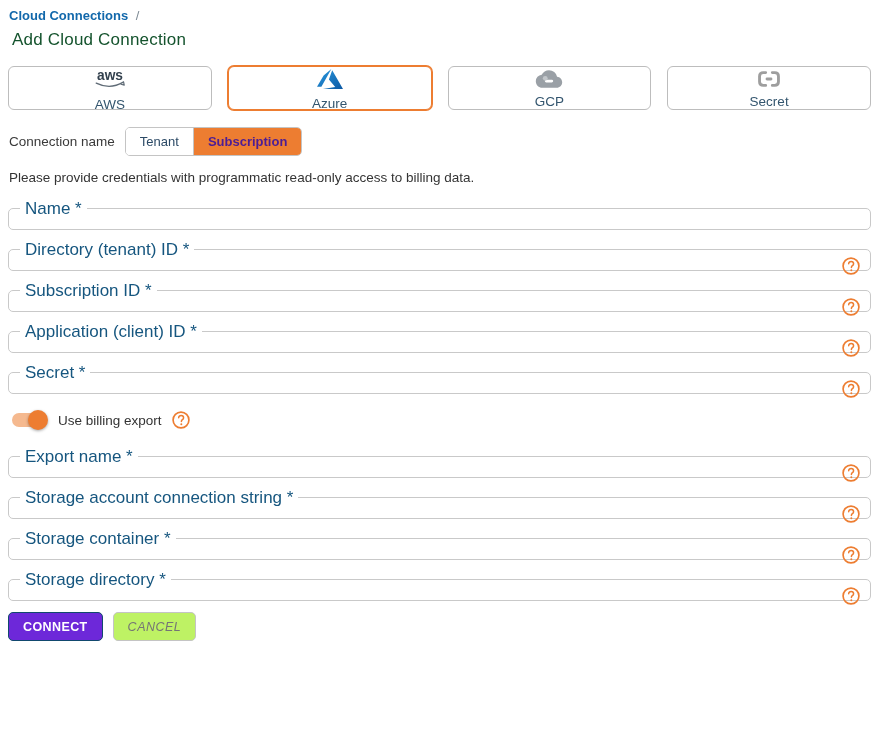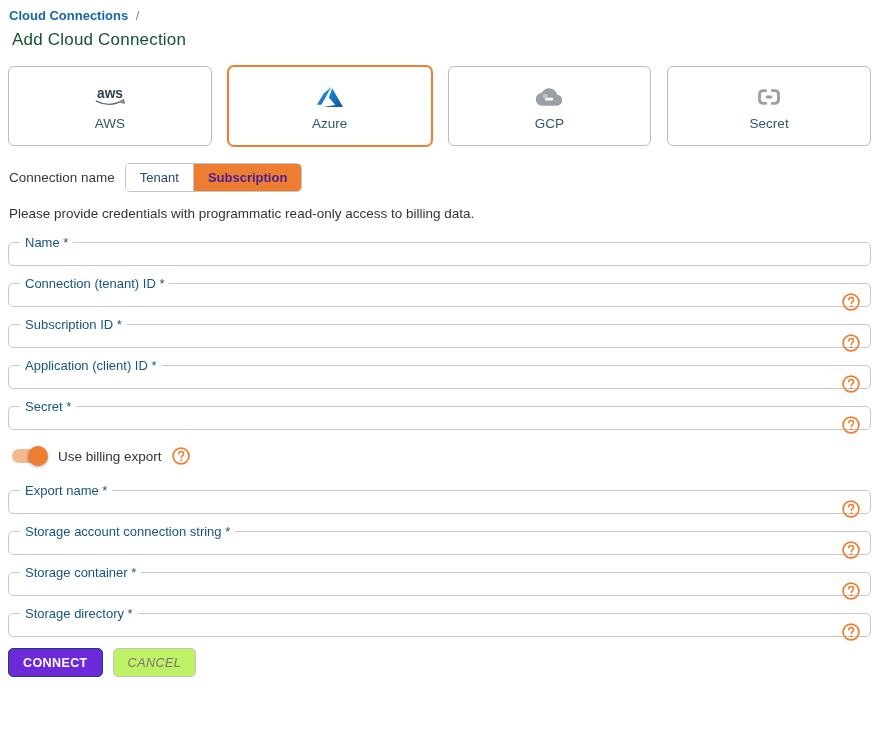--- a/index.html
+++ b/index.html
@@ -17,21 +17,21 @@
   .breadcrumb a { color: #1268ab; text-decoration: none; cursor: pointer; }
   .breadcrumb .sep { color: #7d8a94; font-weight: normal; margin-left: 4px; }
   h1.page-title {
     font-size: 17px; font-weight: normal; color: #14532d;
     margin: 7px 0 16px 4px; letter-spacing: .2px;
   }
 
   
   .providers { display: flex; gap: 16px; margin-bottom: 17px; }
   .provider-card {
-    flex: 1; height: 80px; background: #fff;
+    flex: 1; height: 44px; background: #fff;
     border: 1px solid #bdbdbd; border-radius: 6px;
     display: flex; flex-direction: column; align-items: center; justify-content: center;
     gap: 4px; cursor: pointer;
   }
   .provider-card.selected { border-color: #ed7d31; box-shadow: 0 0 0 1px #ed7d31; }
   .provider-card .plabel { font-size: 13.5px; color: #33556e; }
   .provider-card .picon { height: 30px; display: flex; align-items: center; justify-content: center; }
 
   
   .conn-row { display: flex; align-items: center; margin: 0 0 14px 1px; }
@@ -46,21 +46,21 @@
 
   .description { font-size: 13.5px; color: #343434; margin: 0 0 15px 1px; }
 
   
   .tf { position: relative; margin-bottom: 11px; }
   .tf fieldset {
     border: 1px solid #c9c9c9; border-radius: 5px;
     margin: 0; padding: 0 8px; height: 30px;
   }
   .tf legend {
-    font-size: 13px; color: #16567f; padding: 0 5px; margin-left: 3px; line-height: 1;
+    font-size: 17px; color: #16567f; padding: 0 5px; margin-left: 3px; line-height: 1;
   }
   .tf input {
     position: absolute; left: 12px; top: 13px; bottom: 3px; border: 0; outline: 0;
     background: transparent; font-family: inherit; font-size: 13px; color: #333;
     width: calc(100% - 60px);
   }
   .tf.no-help input { width: calc(100% - 24px); }
   .help-adorn { position: absolute; right: 10px; top: 15px; }
 
   .help-icon { width: 20px; height: 20px; display: inline-block; cursor: pointer; }
@@ -165,21 +165,21 @@
 
   <div class="tf no-help">
     <fieldset>
         <legend>Name *</legend>
       </fieldset>
     <input type="text" value="" style="">
   </div>
 
   <div class="tf">
     <fieldset>
-        <legend>Connection (tenant) ID *</legend>
+        <legend>Directory (tenant) ID *</legend>
       </fieldset>
     <input type="text" value="" style="">
     <span class="help-adorn help-icon"><svg width="20" height="20">
           <use href="#help-q"></use>
         </svg></span>
   </div>
 
   <div class="tf">
     <fieldset>
         <legend>Subscription ID *</legend>

